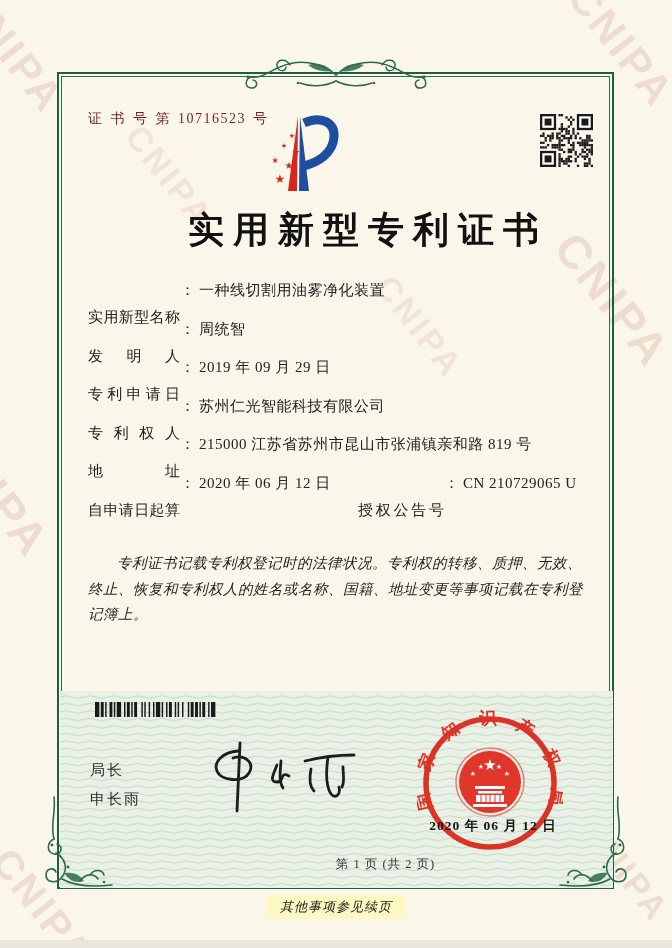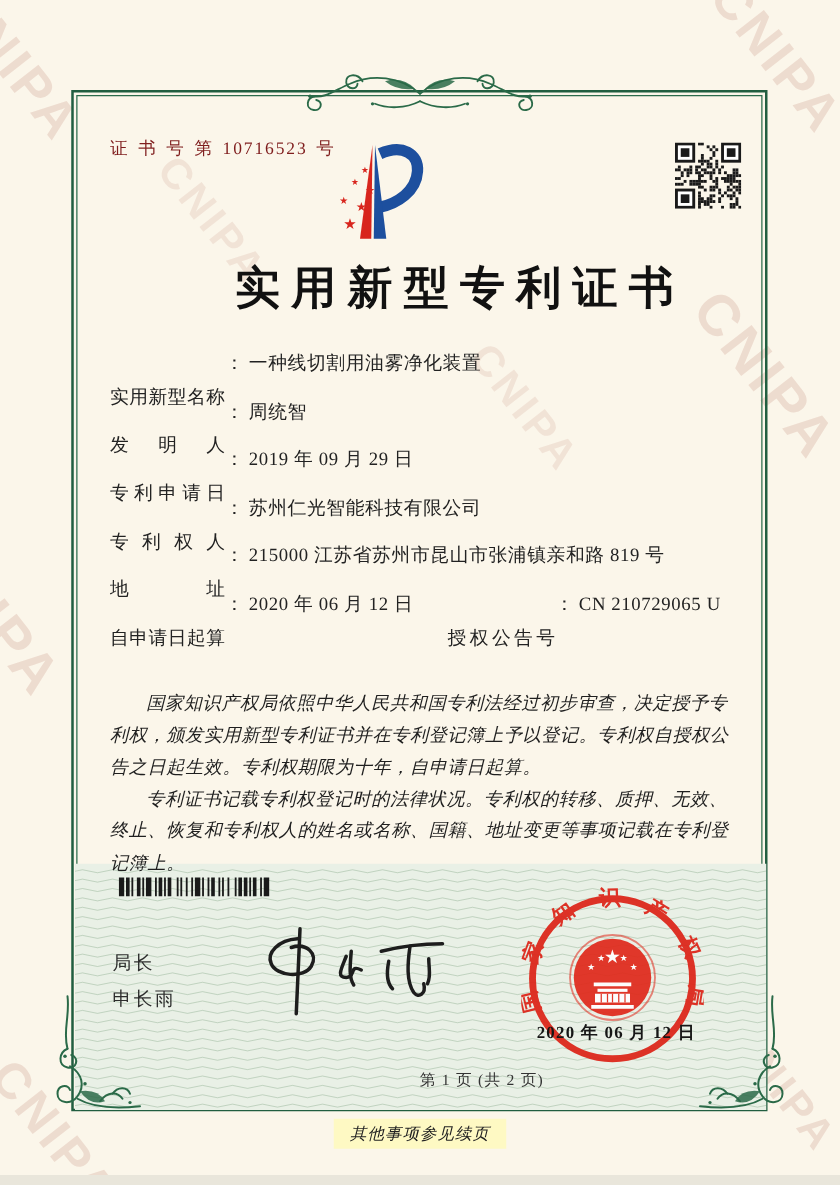--- a/index.html
+++ b/index.html
@@ -352,21 +352,20 @@
     </div>
     <div class="field-row">
       <span class="flabel">自申请日起算</span><span class="colon">：</span><span class="fvalue">2020 年 06 月 12 日</span>
       <span class="grant-no">
         <span class="flabel">授权公告号</span><span class="colon">：</span><span class="fvalue">CN 210729065 U</span>
       </span>
     </div>
   </div>
 
   <div class="abs body-text">
-    <p>国家知识产权局依照中华人民共和国专利法经过初步审查，决定授予专利权，颁发实用新型专利证书并在专利登记簿上予以登记。专利权自授权公告之日起生效。专利权期限为十年，自申请日起算。</p>
     <p>专利证书记载专利权登记时的法律状况。专利权的转移、质押、无效、终止、恢复和专利权人的姓名或名称、国籍、地址变更等事项记载在专利登记簿上。</p>
   </div>
 
   <svg id="barcode" class="abs barcode" width="166" height="17" viewBox="0 0 166 17">
       <rect x="0" y="1" width="4.35" height="15" fill="#1a1a1a"></rect>
       <rect x="5.8" y="1" width="2.9" height="15" fill="#1a1a1a"></rect>
       <rect x="10.149999999999999" y="1" width="1.45" height="15" fill="#1a1a1a"></rect>
       <rect x="14.499999999999998" y="1" width="2.9" height="15" fill="#1a1a1a"></rect>
       <rect x="18.849999999999998" y="1" width="1.45" height="15" fill="#1a1a1a"></rect>
       <rect x="21.749999999999996" y="1" width="4.35" height="15" fill="#1a1a1a"></rect>

